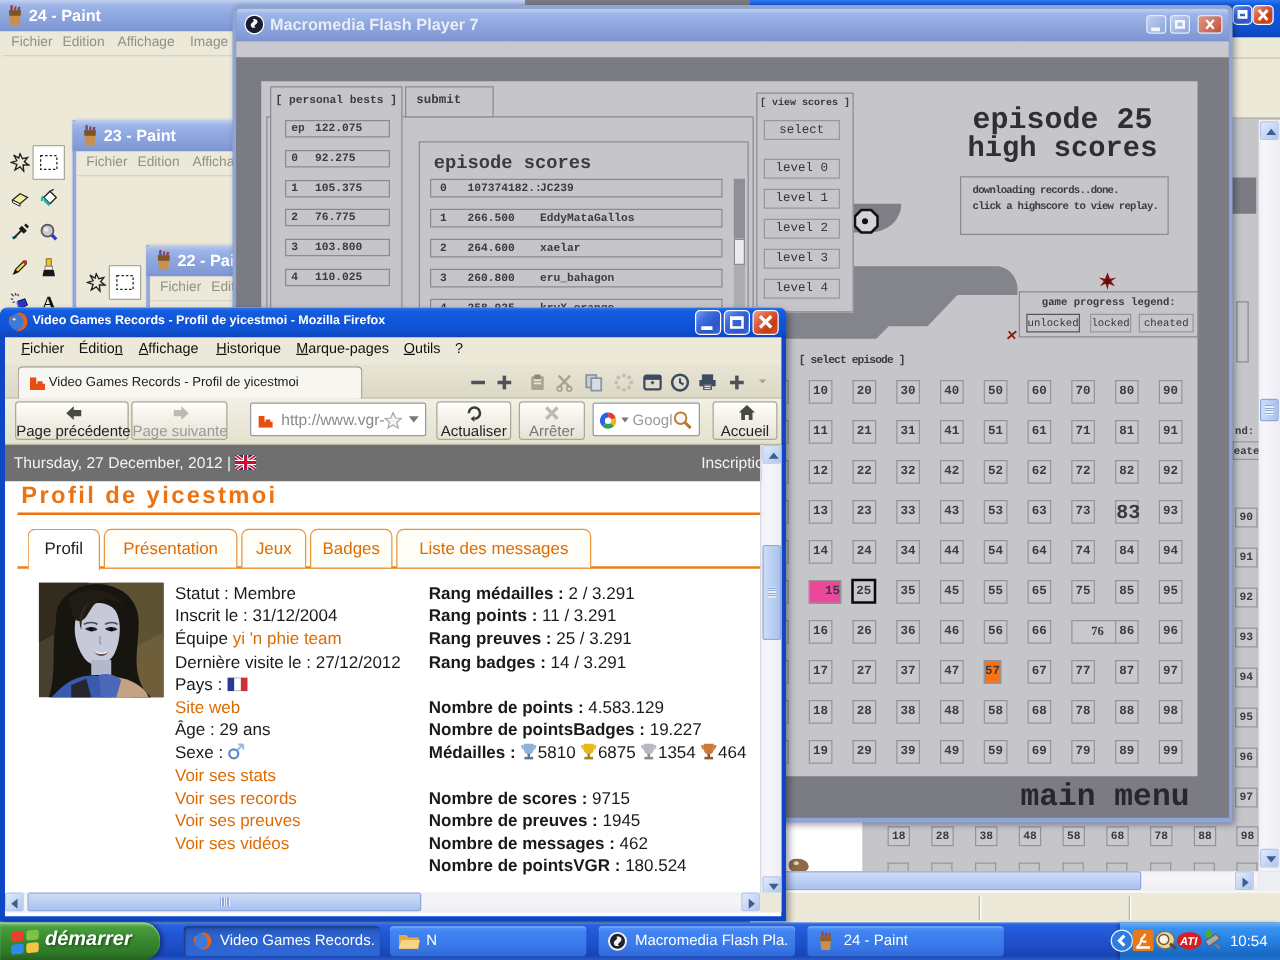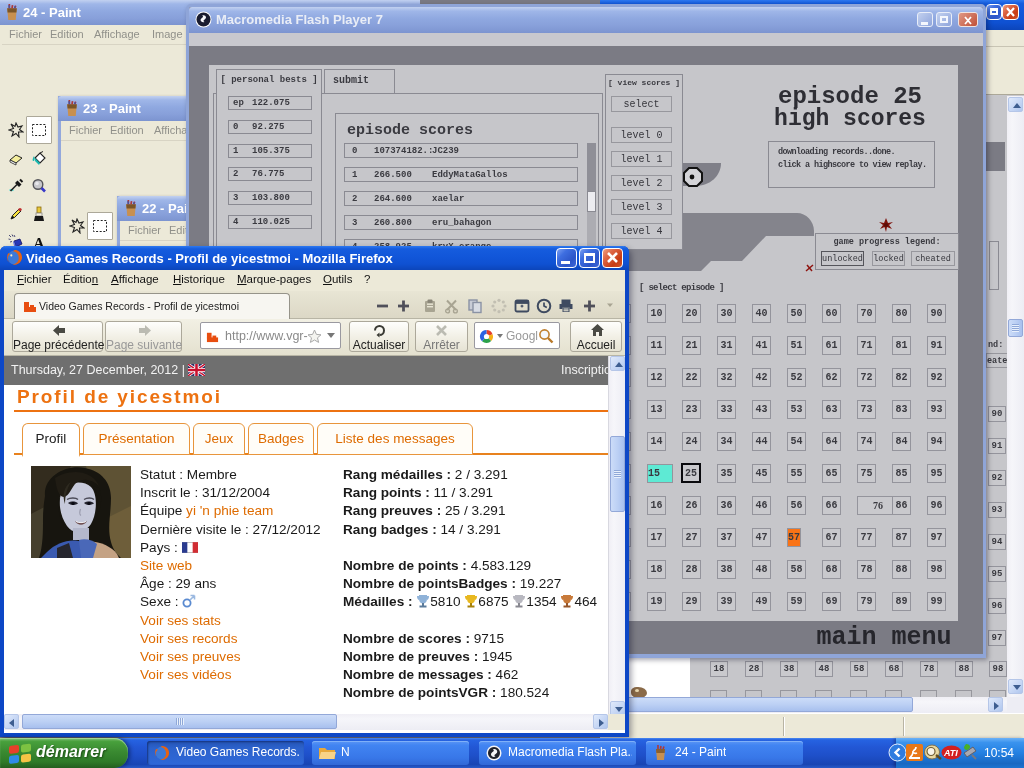--- a/index.html
+++ b/index.html
@@ -490,21 +490,21 @@
     <div class="abs mono" style="left:423px;top:418px;width:19px;height:19px;border:1px solid #94949C;background:#C9C9CD;font-size:10px;font-weight:bold;color:#3A3A40;text-align:center;line-height:18px;">05</div>
     <div class="abs mono" style="left:423px;top:450px;width:19px;height:19px;border:1px solid #94949C;background:#C9C9CD;font-size:10px;font-weight:bold;color:#3A3A40;text-align:center;line-height:18px;">06</div>
     <div class="abs mono" style="left:423px;top:482px;width:19px;height:19px;border:1px solid #94949C;background:#C9C9CD;font-size:10px;font-weight:bold;color:#3A3A40;text-align:center;line-height:18px;">07</div>
     <div class="abs mono" style="left:423px;top:514px;width:19px;height:19px;border:1px solid #94949C;background:#C9C9CD;font-size:10px;font-weight:bold;color:#3A3A40;text-align:center;line-height:18px;">08</div>
     <div class="abs mono" style="left:423px;top:546px;width:19px;height:19px;border:1px solid #94949C;background:#C9C9CD;font-size:10px;font-weight:bold;color:#3A3A40;text-align:center;line-height:18px;">09</div>
     <div class="abs mono" style="left:458px;top:258px;width:19px;height:19px;border:1px solid #94949C;background:#C9C9CD;font-size:10px;font-weight:bold;color:#3A3A40;text-align:center;line-height:18px;">10</div>
     <div class="abs mono" style="left:458px;top:290px;width:19px;height:19px;border:1px solid #94949C;background:#C9C9CD;font-size:10px;font-weight:bold;color:#3A3A40;text-align:center;line-height:18px;">11</div>
     <div class="abs mono" style="left:458px;top:322px;width:19px;height:19px;border:1px solid #94949C;background:#C9C9CD;font-size:10px;font-weight:bold;color:#3A3A40;text-align:center;line-height:18px;">12</div>
     <div class="abs mono" style="left:458px;top:354px;width:19px;height:19px;border:1px solid #94949C;background:#C9C9CD;font-size:10px;font-weight:bold;color:#3A3A40;text-align:center;line-height:18px;">13</div>
     <div class="abs mono" style="left:458px;top:386px;width:19px;height:19px;border:1px solid #94949C;background:#C9C9CD;font-size:10px;font-weight:bold;color:#3A3A40;text-align:center;line-height:18px;">14</div>
-    <div class="abs mono" style="left:458px;top:418px;width:26px;height:19px;border:1px solid #94949C;background:#5eead4;font-size:10px;font-weight:bold;color:#3A3A40;text-align:left;line-height:18px;">15</div>
+    <div class="abs mono" style="left:458px;top:418px;width:26px;height:19px;border:1px solid #94949C;background:#ec4899;font-size:10px;font-weight:bold;color:#3A3A40;text-align:right;line-height:18px;">15</div>
     <div class="abs mono" style="left:458px;top:450px;width:19px;height:19px;border:1px solid #94949C;background:#C9C9CD;font-size:10px;font-weight:bold;color:#3A3A40;text-align:center;line-height:18px;">16</div>
     <div class="abs mono" style="left:458px;top:482px;width:19px;height:19px;border:1px solid #94949C;background:#C9C9CD;font-size:10px;font-weight:bold;color:#3A3A40;text-align:center;line-height:18px;">17</div>
     <div class="abs mono" style="left:458px;top:514px;width:19px;height:19px;border:1px solid #94949C;background:#C9C9CD;font-size:10px;font-weight:bold;color:#3A3A40;text-align:center;line-height:18px;">18</div>
     <div class="abs mono" style="left:458px;top:546px;width:19px;height:19px;border:1px solid #94949C;background:#C9C9CD;font-size:10px;font-weight:bold;color:#3A3A40;text-align:center;line-height:18px;">19</div>
     <div class="abs mono" style="left:493px;top:258px;width:19px;height:19px;border:1px solid #94949C;background:#C9C9CD;font-size:10px;font-weight:bold;color:#3A3A40;text-align:center;line-height:18px;">20</div>
     <div class="abs mono" style="left:493px;top:290px;width:19px;height:19px;border:1px solid #94949C;background:#C9C9CD;font-size:10px;font-weight:bold;color:#3A3A40;text-align:center;line-height:18px;">21</div>
     <div class="abs mono" style="left:493px;top:322px;width:19px;height:19px;border:1px solid #94949C;background:#C9C9CD;font-size:10px;font-weight:bold;color:#3A3A40;text-align:center;line-height:18px;">22</div>
     <div class="abs mono" style="left:493px;top:354px;width:19px;height:19px;border:1px solid #94949C;background:#C9C9CD;font-size:10px;font-weight:bold;color:#3A3A40;text-align:center;line-height:18px;">23</div>
     <div class="abs mono" style="left:493px;top:386px;width:19px;height:19px;border:1px solid #94949C;background:#C9C9CD;font-size:10px;font-weight:bold;color:#3A3A40;text-align:center;line-height:18px;">24</div>
     <div class="abs mono" style="left:492px;top:417px;width:20px;height:20px;border:2px solid #0A0A0E;background:#C9C9CD;font-size:10px;font-weight:bold;color:#3A3A40;text-align:center;line-height:17px;">25</div>
@@ -558,21 +558,21 @@
     <div class="abs mono" style="left:668px;top:354px;width:19px;height:19px;border:1px solid #94949C;background:#C9C9CD;font-size:10px;font-weight:bold;color:#3A3A40;text-align:center;line-height:18px;">73</div>
     <div class="abs mono" style="left:668px;top:386px;width:19px;height:19px;border:1px solid #94949C;background:#C9C9CD;font-size:10px;font-weight:bold;color:#3A3A40;text-align:center;line-height:18px;">74</div>
     <div class="abs mono" style="left:668px;top:418px;width:19px;height:19px;border:1px solid #94949C;background:#C9C9CD;font-size:10px;font-weight:bold;color:#3A3A40;text-align:center;line-height:18px;">75</div>
     <div class="abs mono" style="left:668px;top:450px;width:42px;height:19px;border:1px solid #94949C;background:#C9C9CD;font-size:10px;font-weight:bold;color:#3A3A40;text-align:center;line-height:18px;font-family:Liberation Serif, serif;">76</div>
     <div class="abs mono" style="left:668px;top:482px;width:19px;height:19px;border:1px solid #94949C;background:#C9C9CD;font-size:10px;font-weight:bold;color:#3A3A40;text-align:center;line-height:18px;">77</div>
     <div class="abs mono" style="left:668px;top:514px;width:19px;height:19px;border:1px solid #94949C;background:#C9C9CD;font-size:10px;font-weight:bold;color:#3A3A40;text-align:center;line-height:18px;">78</div>
     <div class="abs mono" style="left:668px;top:546px;width:19px;height:19px;border:1px solid #94949C;background:#C9C9CD;font-size:10px;font-weight:bold;color:#3A3A40;text-align:center;line-height:18px;">79</div>
     <div class="abs mono" style="left:703px;top:258px;width:19px;height:19px;border:1px solid #94949C;background:#C9C9CD;font-size:10px;font-weight:bold;color:#3A3A40;text-align:center;line-height:18px;">80</div>
     <div class="abs mono" style="left:703px;top:290px;width:19px;height:19px;border:1px solid #94949C;background:#C9C9CD;font-size:10px;font-weight:bold;color:#3A3A40;text-align:center;line-height:18px;">81</div>
     <div class="abs mono" style="left:703px;top:322px;width:19px;height:19px;border:1px solid #94949C;background:#C9C9CD;font-size:10px;font-weight:bold;color:#3A3A40;text-align:center;line-height:18px;">82</div>
-    <div class="abs mono" style="left:703px;top:354px;width:19px;height:19px;border:1px solid #94949C;background:#C9C9CD;font-size:10px;font-weight:bold;color:#3A3A40;text-align:center;line-height:18px;">83</div>
+    <div class="abs mono" style="left:703px;top:354px;width:19px;height:19px;border:1px solid #94949C;background:#C9C9CD;font-size:16px;font-weight:bold;color:#3A3A40;text-align:center;line-height:18px;">83</div>
     <div class="abs mono" style="left:703px;top:386px;width:19px;height:19px;border:1px solid #94949C;background:#C9C9CD;font-size:10px;font-weight:bold;color:#3A3A40;text-align:center;line-height:18px;">84</div>
     <div class="abs mono" style="left:703px;top:418px;width:19px;height:19px;border:1px solid #94949C;background:#C9C9CD;font-size:10px;font-weight:bold;color:#3A3A40;text-align:center;line-height:18px;">85</div>
     <div class="abs mono" style="left:703px;top:450px;width:19px;height:19px;border:1px solid #94949C;background:#C9C9CD;font-size:10px;font-weight:bold;color:#3A3A40;text-align:center;line-height:18px;">86</div>
     <div class="abs mono" style="left:703px;top:482px;width:19px;height:19px;border:1px solid #94949C;background:#C9C9CD;font-size:10px;font-weight:bold;color:#3A3A40;text-align:center;line-height:18px;">87</div>
     <div class="abs mono" style="left:703px;top:514px;width:19px;height:19px;border:1px solid #94949C;background:#C9C9CD;font-size:10px;font-weight:bold;color:#3A3A40;text-align:center;line-height:18px;">88</div>
     <div class="abs mono" style="left:703px;top:546px;width:19px;height:19px;border:1px solid #94949C;background:#C9C9CD;font-size:10px;font-weight:bold;color:#3A3A40;text-align:center;line-height:18px;">89</div>
     <div class="abs mono" style="left:738px;top:258px;width:19px;height:19px;border:1px solid #94949C;background:#C9C9CD;font-size:10px;font-weight:bold;color:#3A3A40;text-align:center;line-height:18px;">90</div>
     <div class="abs mono" style="left:738px;top:290px;width:19px;height:19px;border:1px solid #94949C;background:#C9C9CD;font-size:10px;font-weight:bold;color:#3A3A40;text-align:center;line-height:18px;">91</div>
     <div class="abs mono" style="left:738px;top:322px;width:19px;height:19px;border:1px solid #94949C;background:#C9C9CD;font-size:10px;font-weight:bold;color:#3A3A40;text-align:center;line-height:18px;">92</div>
     <div class="abs mono" style="left:738px;top:354px;width:19px;height:19px;border:1px solid #94949C;background:#C9C9CD;font-size:10px;font-weight:bold;color:#3A3A40;text-align:center;line-height:18px;">93</div>
@@ -589,21 +589,21 @@
 
 <div id="firefox" class="win">
 
   <div id="fftitle" class="abs tb-act">
     <svg class="abs" style="left:6px;top:3px" width="17" height="17" viewBox="0 0 16 16">
       <circle cx="8" cy="8" r="6.5" fill="#3C79D8"></circle>
       <path d="M8 1 C13 1 15.5 5 15 9 C14 13.5 10 15.5 6 15 C10 14 12 11.5 12 8.5 C12 5 10 2.5 6.5 2 Z" fill="#E86210"></path>
       <path d="M2 4 C0.8 6 0.8 10 2.5 12.5 C1 9 2 6 4 4.5 Z" fill="#E86210"></path>
       <circle cx="5" cy="6" r="1" fill="#F8E8C8"></circle>
     </svg>
-    <span class="wtitle" style="position:absolute;left:26px;top:5px;font-size:13px;">Video Games Records - Profil de yicestmoi - Mozilla Firefox</span>
+    <span class="wtitle" style="position:absolute;left:26px;top:5px;font-size:10px;">Video Games Records - Profil de yicestmoi - Mozilla Firefox</span>
     <div class="ffctl" style="left:556px;">
         <div class="abs" style="left:4px;top:12px;width:9px;height:3px;background:#fff;"></div>
       </div>
     <div class="ffctl" style="left:579px;">
         <div class="abs" style="left:4px;top:4px;width:11px;height:10px;border:2px solid #fff;border-top-width:3px;"></div>
       </div>
     <div class="ffctl close" style="left:602px;">
       <svg width="19" height="18" viewBox="0 0 19 18">
           <path d="M5 4 L14 13 M14 4 L5 13" stroke="#fff" stroke-width="2.6"></path>
         </svg>

